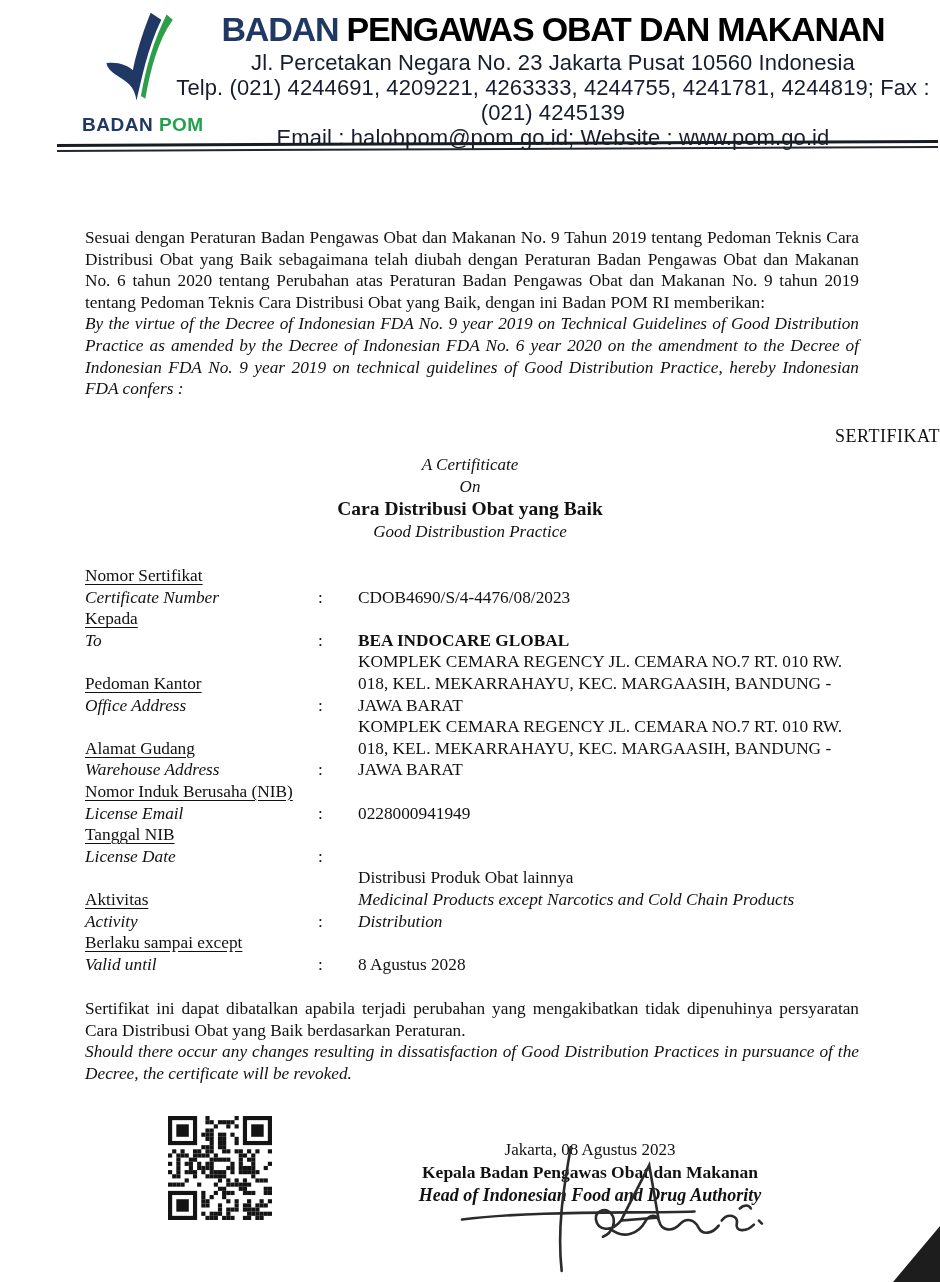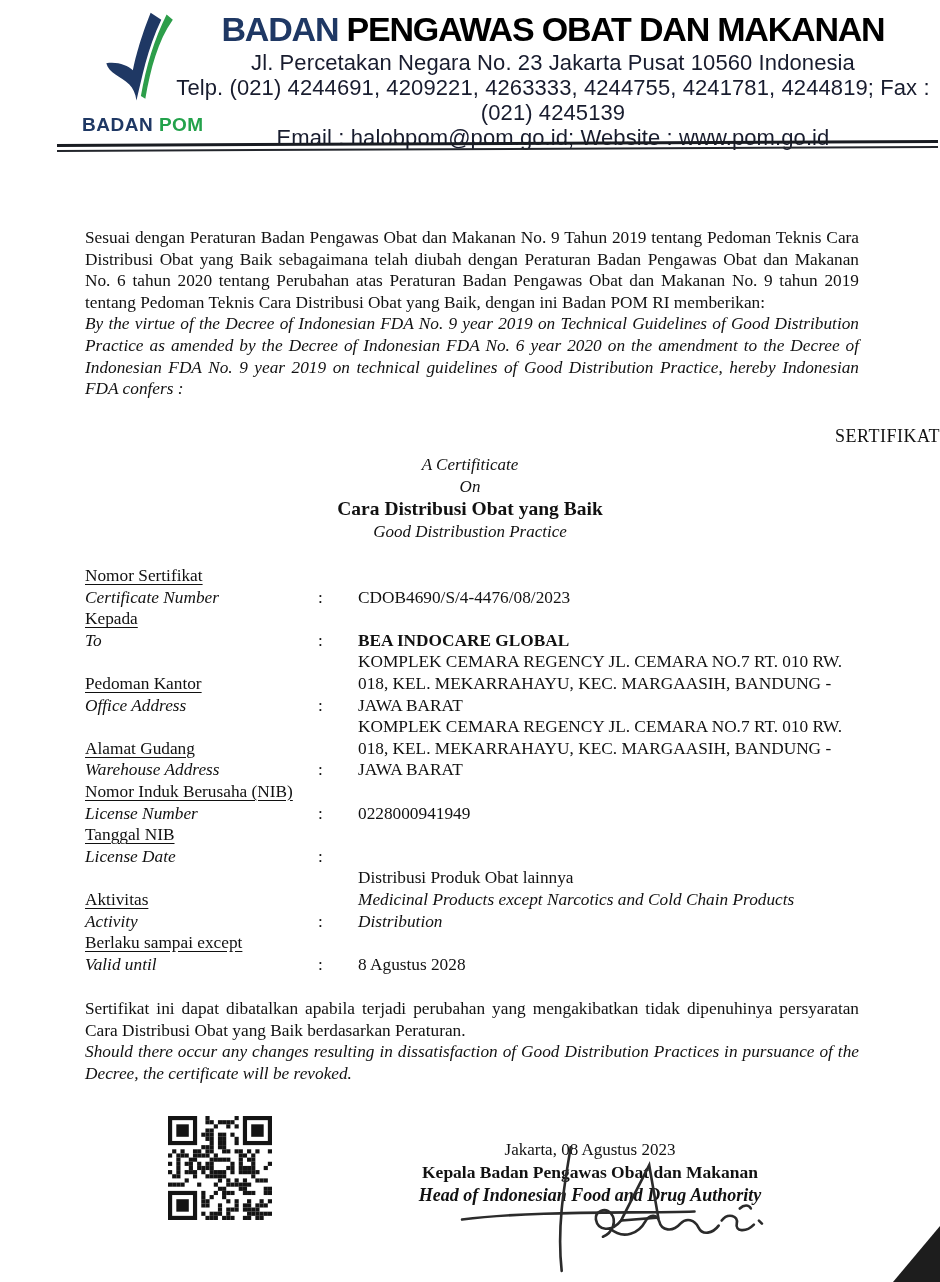--- a/index.html
+++ b/index.html
@@ -152,21 +152,21 @@
         <div class="lbl-id">Alamat Gudang</div>
         <div class="lbl-en">Warehouse Address</div>
       </div>
       <div class="field-colon">:</div>
       <div class="field-value">KOMPLEK CEMARA REGENCY JL. CEMARA NO.7 RT. 010 RW. 018, KEL. MEKARRAHAYU, KEC. MARGAASIH, BANDUNG - JAWA BARAT</div>
     </div>
 
     <div class="field-row">
       <div class="field-label">
         <div class="lbl-id">Nomor Induk Berusaha (NIB)</div>
-        <div class="lbl-en">License Number</div>
+        <div class="lbl-en">License Email</div>
       </div>
       <div class="field-colon">:</div>
       <div class="field-value">0228000941949</div>
     </div>
 
     <div class="field-row">
       <div class="field-label">
         <div class="lbl-id">Tanggal NIB</div>
         <div class="lbl-en">License Date</div>
       </div>

